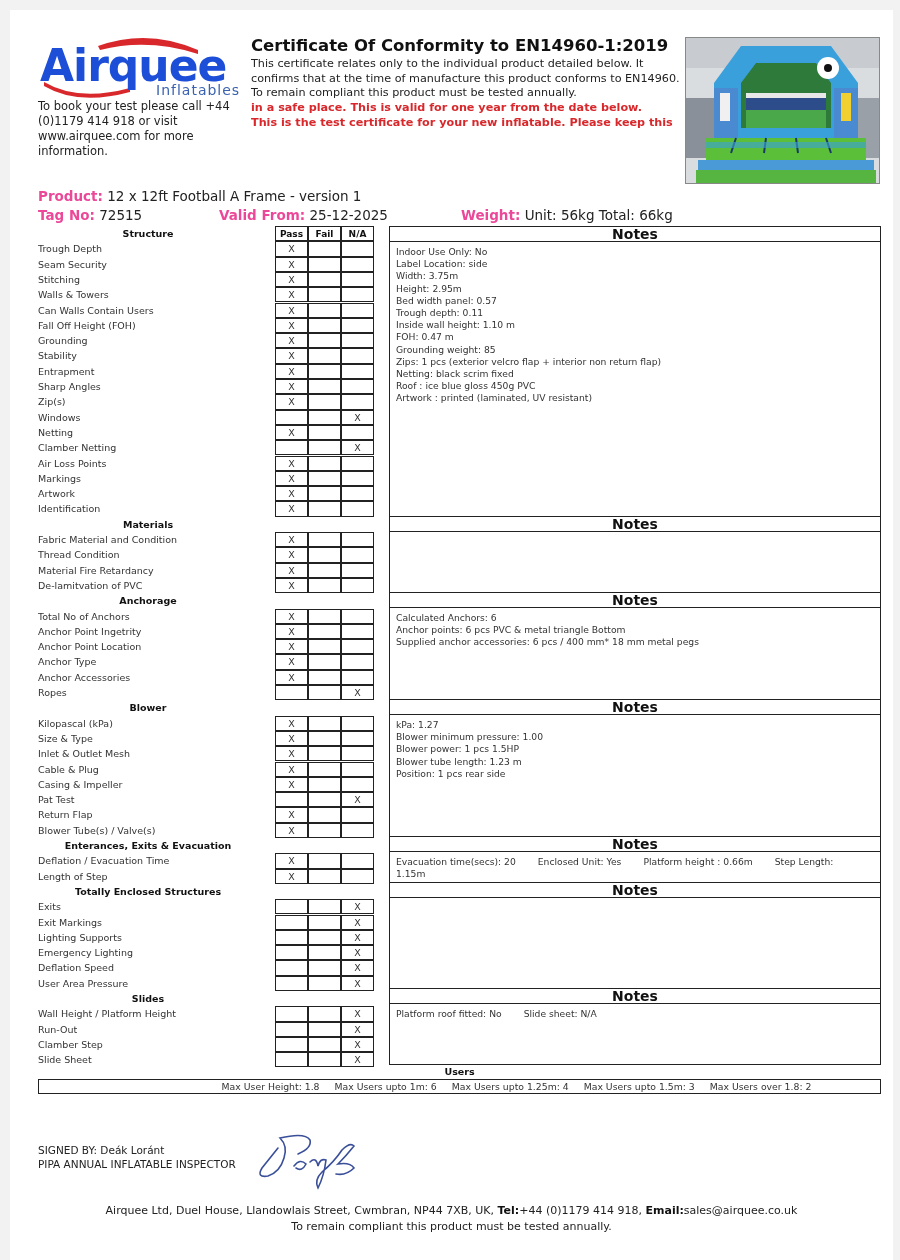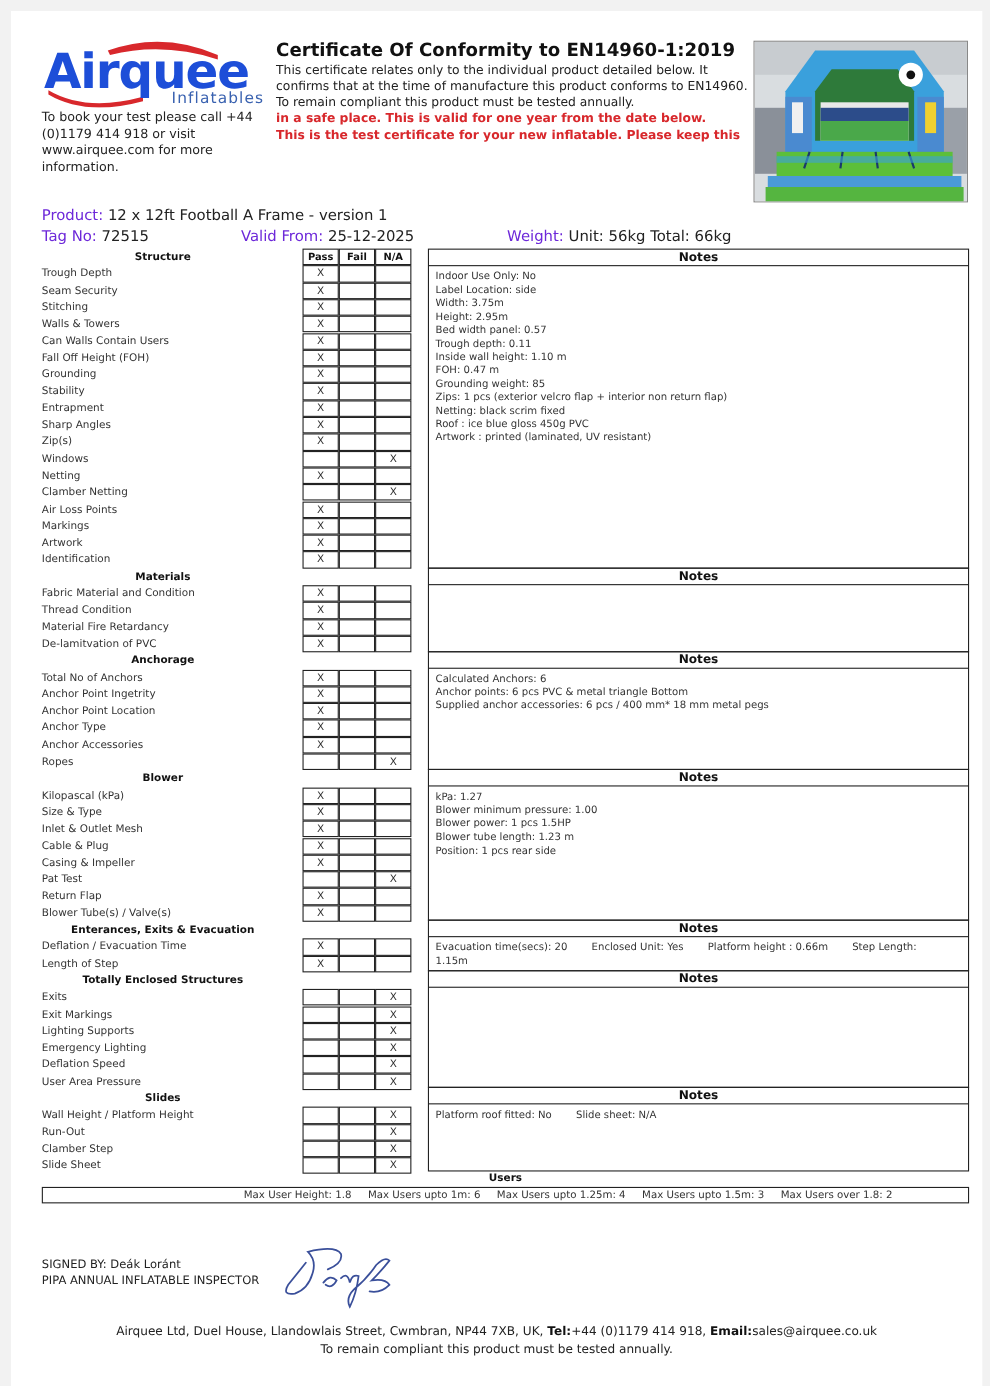--- a/index.html
+++ b/index.html
@@ -15,31 +15,31 @@
   .book { position: absolute; left: 28px; top: 89px; width: 210px; font-size: 11.5px; line-height: 15px; color: #222; }
 
   .cert-title { position: absolute; left: 241px; top: 26px; font-weight: bold; font-size: 16.5px; color: #111; }
   .cert-body { position: absolute; left: 241px; top: 47px; width: 430px; font-size: 11.2px; line-height: 14.7px; color: #222; }
   .cert-red { font-weight: bold; color: #d8282c; }
 
   .photo { position: absolute; left: 675px; top: 27px; width: 195px; height: 147px; border: 1px solid #888; overflow: hidden; }
 
   
   .info { position: absolute; font-size: 13.5px; color: #222; white-space: nowrap; }
-  .info b { font-weight: normal; color: #6d28d9; }
+  .info b { font-weight: bold; color: #ec4899; }
 
   
   .sec-head { position: absolute; font-weight: bold; font-size: 9.5px; color: #111; text-align: center; }
   .row-label { position: absolute; left: 28px; font-size: 9.5px; color: #333; white-space: nowrap; }
   .cell { position: absolute; width: 33px; height: 15.3px; border: 1px solid #222; font-size: 9.5px; text-align: center; line-height: 14px; color: #333; }
   .colhead { position: absolute; width: 33px; height: 15px; border: 1px solid #222; font-size: 9px; font-weight: bold; text-align: center; line-height: 14px; color: #111; }
 
   
   .notes-box { position: absolute; left: 379px; width: 492px; border: 1px solid #222; }
-  .notes-head { height: 15px; border-bottom: 1px solid #222; font-size: 11px; font-weight: bold; text-align: center; line-height: 14px; color: #111; }
+  .notes-head { height: 15px; border-bottom: 1px solid #222; font-size: 14px; font-weight: bold; text-align: center; line-height: 14px; color: #111; }
   .notes-body { padding: 4px 6px; font-size: 9.2px; line-height: 12.2px; color: #333; }
   .notes-inline span { margin-right: 22px; }
 
   .users-head { position: absolute; left: 28px; top: 1056px; width: 843px; text-align: center; font-size: 9.5px; font-weight: bold; color: #111; }
   .users-box { position: absolute; left: 28px; top: 1069px; width: 843px; height: 15px; border: 1px solid #222; font-size: 9.3px; line-height: 13px; color: #333; text-align: center; }
   .users-box span { margin: 0 6px; }
 
   .signed { position: absolute; left: 28px; top: 1134px; font-size: 10.5px; line-height: 13.5px; color: #222; }
   .signature { position: absolute; left: 240px; top: 1118px; }
 

